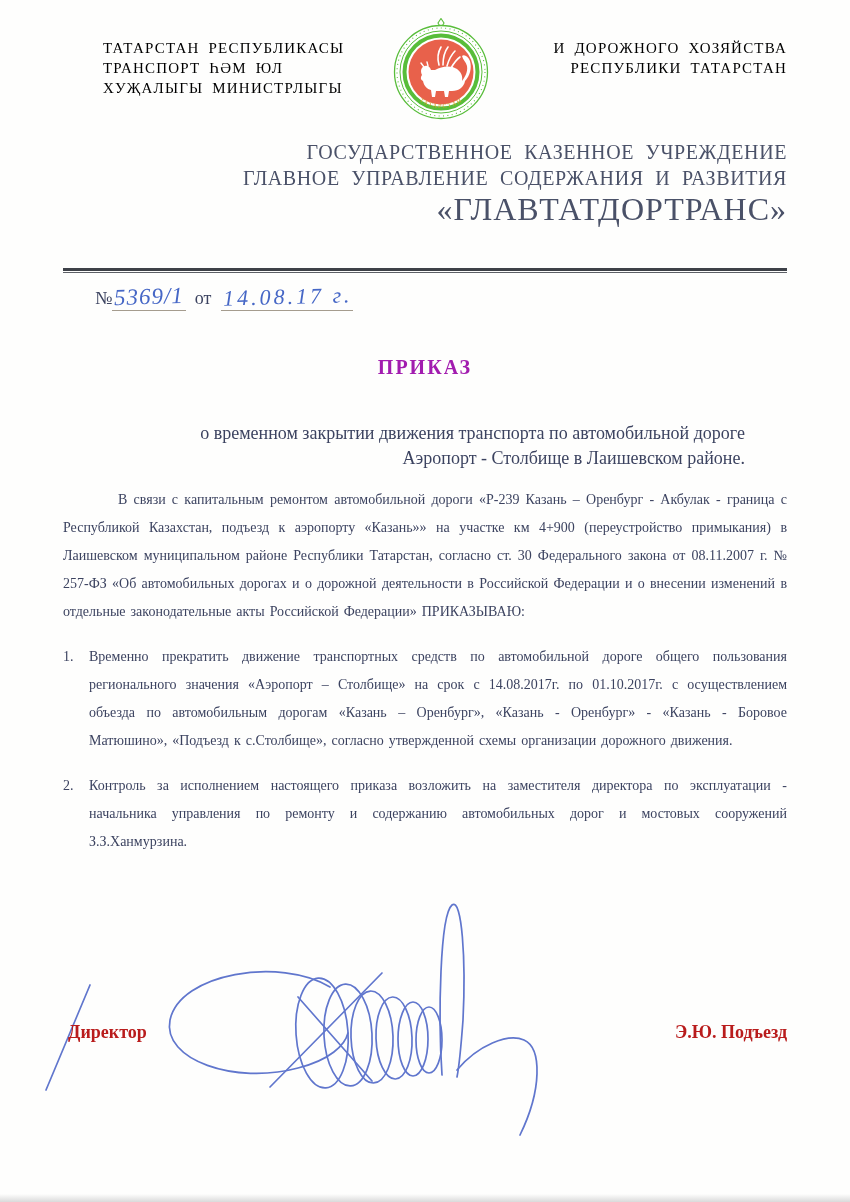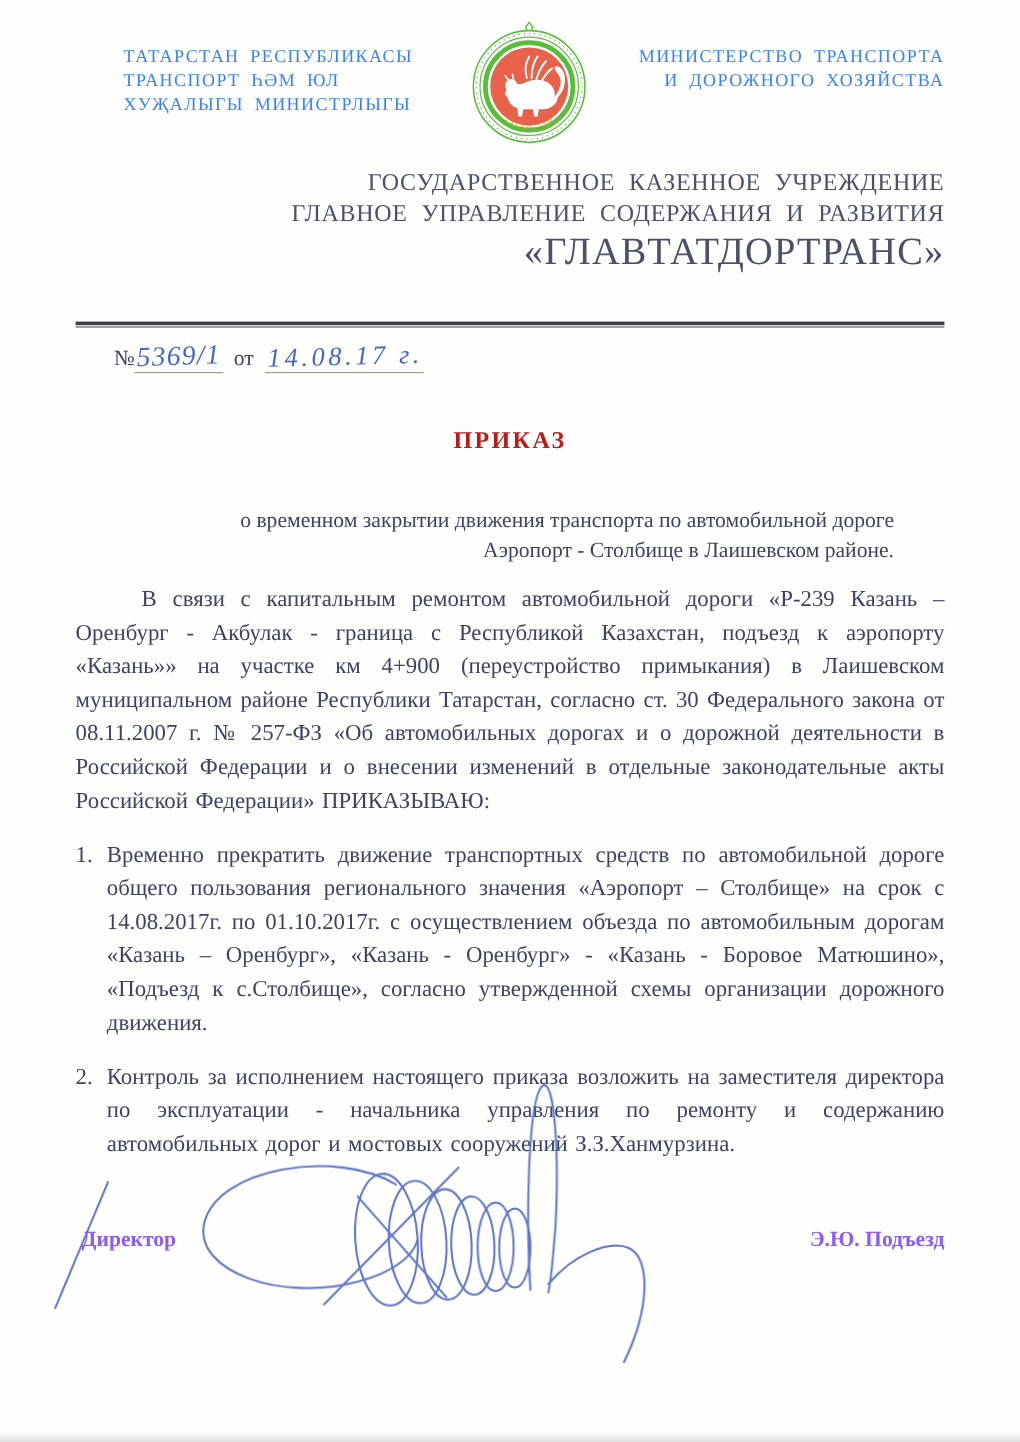--- a/index.html
+++ b/index.html
@@ -12,21 +12,21 @@
   .page::after{
     content:"";position:absolute;left:0;right:0;bottom:0;height:8px;
     background:linear-gradient(to top,rgba(110,110,112,.25),rgba(110,110,112,0));
     pointer-events:none;
   }
 
   
   .letterhead{position:absolute;top:30px;left:63px;right:63px;display:flex;justify-content:space-between;}
   .lh-left,.lh-right{
     font-size:15px;line-height:20px;letter-spacing:1.2px;word-spacing:4px;
-    color:#3b82f6;padding-top:8px;
+    color:#000000;padding-top:8px;
   }
   .lh-left{width:272px;padding-left:40px;text-align:left;}
   .lh-right{width:280px;text-align:right;}
   .emblem-wrap{width:100px;height:102px;margin-top:-12px;}
 
   
   .org{position:absolute;top:139px;left:73px;right:63px;text-align:right;color:#4a5168;}
   .org-line{font-size:20px;line-height:26px;letter-spacing:.6px;word-spacing:6px;}
   .org-shortname{font-size:32px;line-height:32px;letter-spacing:1px;margin-top:2px;}
   .org-address{font-size:15px;line-height:20px;margin-top:4px;letter-spacing:.2px;color:#4d5369;}
@@ -42,36 +42,36 @@
   .slot-date{min-width:132px;margin-left:10px;}
   .handwriting{
     font-style:italic;color:#4667c6;
     font-family:"Liberation Serif","DejaVu Serif",serif;
   }
   .hw-number{display:inline-block;font-size:23px;letter-spacing:1px;transform:rotate(-2deg);}
   .hw-date{display:inline-block;font-size:22px;letter-spacing:3px;transform:rotate(-1.5deg);}
 
   
   .order-title{position:absolute;top:356px;left:0;right:0;text-align:center;
-    font-size:20px;font-weight:bold;letter-spacing:2px;color:#b91c1c;}
+    font-size:20px;font-weight:bold;letter-spacing:2px;color:#a21caf;}
   .order-subject{position:absolute;top:421px;left:105px;right:105px;text-align:right;
     font-size:18px;line-height:25px;color:#3c4360;}
 
   
   .order-body{position:absolute;top:486px;left:63px;right:63px;
-    font-size:19px;line-height:28px;color:#3c4360;}
+    font-size:14px;line-height:28px;color:#3c4360;}
   .preamble{text-align:justify;text-indent:55px;word-spacing:1.5px;margin:0;}
   .order-item{display:flex;margin-top:17px;}
   .item-no{flex:0 0 26px;}
   .item-text{flex:1;text-align:justify;word-spacing:1.5px;}
 
   
   .sig-svg{position:absolute;top:885px;left:30px;pointer-events:none;}
   .sig-row{position:absolute;top:1022px;left:68px;right:63px;display:flex;
-    justify-content:space-between;font-size:18px;font-weight:bold;color:#8b5cf6;}
+    justify-content:space-between;font-size:18px;font-weight:bold;color:#b91c1c;}
 </style>
 </head>
 <body>
 
 <div class="page">
 
   <div class="letterhead">
     <div class="lh-left">
       <div>ТАТАРСТАН  РЕСПУБЛИКАСЫ</div>
       <div>ТРАНСПОРТ  ҺӘМ  ЮЛ</div>
@@ -105,22 +105,22 @@
         </g>
 
         <path id="embArc" d="M22,77 A36.5,36.5 0 0 0 78,77" fill="none"></path>
         <text font-size="6.2" letter-spacing="1.2" fill="#c9a227" font-family="'Liberation Serif','DejaVu Serif',serif">
           <textPath href="#embArc" startOffset="50%" text-anchor="middle">ТАТАРСТАН</textPath>
         </text>
       </svg>
     </div>
 
     <div class="lh-right">
-      <div>МИНИСТЕРСТВО  ТРАНСПОРТА</div>
       <div>И  ДОРОЖНОГО  ХОЗЯЙСТВА</div>
+      <div>РЕСПУБЛИКИ  ТАТАРСТАН</div>
     </div>
   </div>
 
   <div class="org">
     <div class="org-line">ГОСУДАРСТВЕННОЕ КАЗЕННОЕ УЧРЕЖДЕНИЕ</div>
     <div class="org-line">ГЛАВНОЕ УПРАВЛЕНИЕ СОДЕРЖАНИЯ И РАЗВИТИЯ</div>
     <div class="org-shortname">«ГЛАВТАТДОРТРАНС»</div>
   </div>
 
   <div class="rule"></div>

